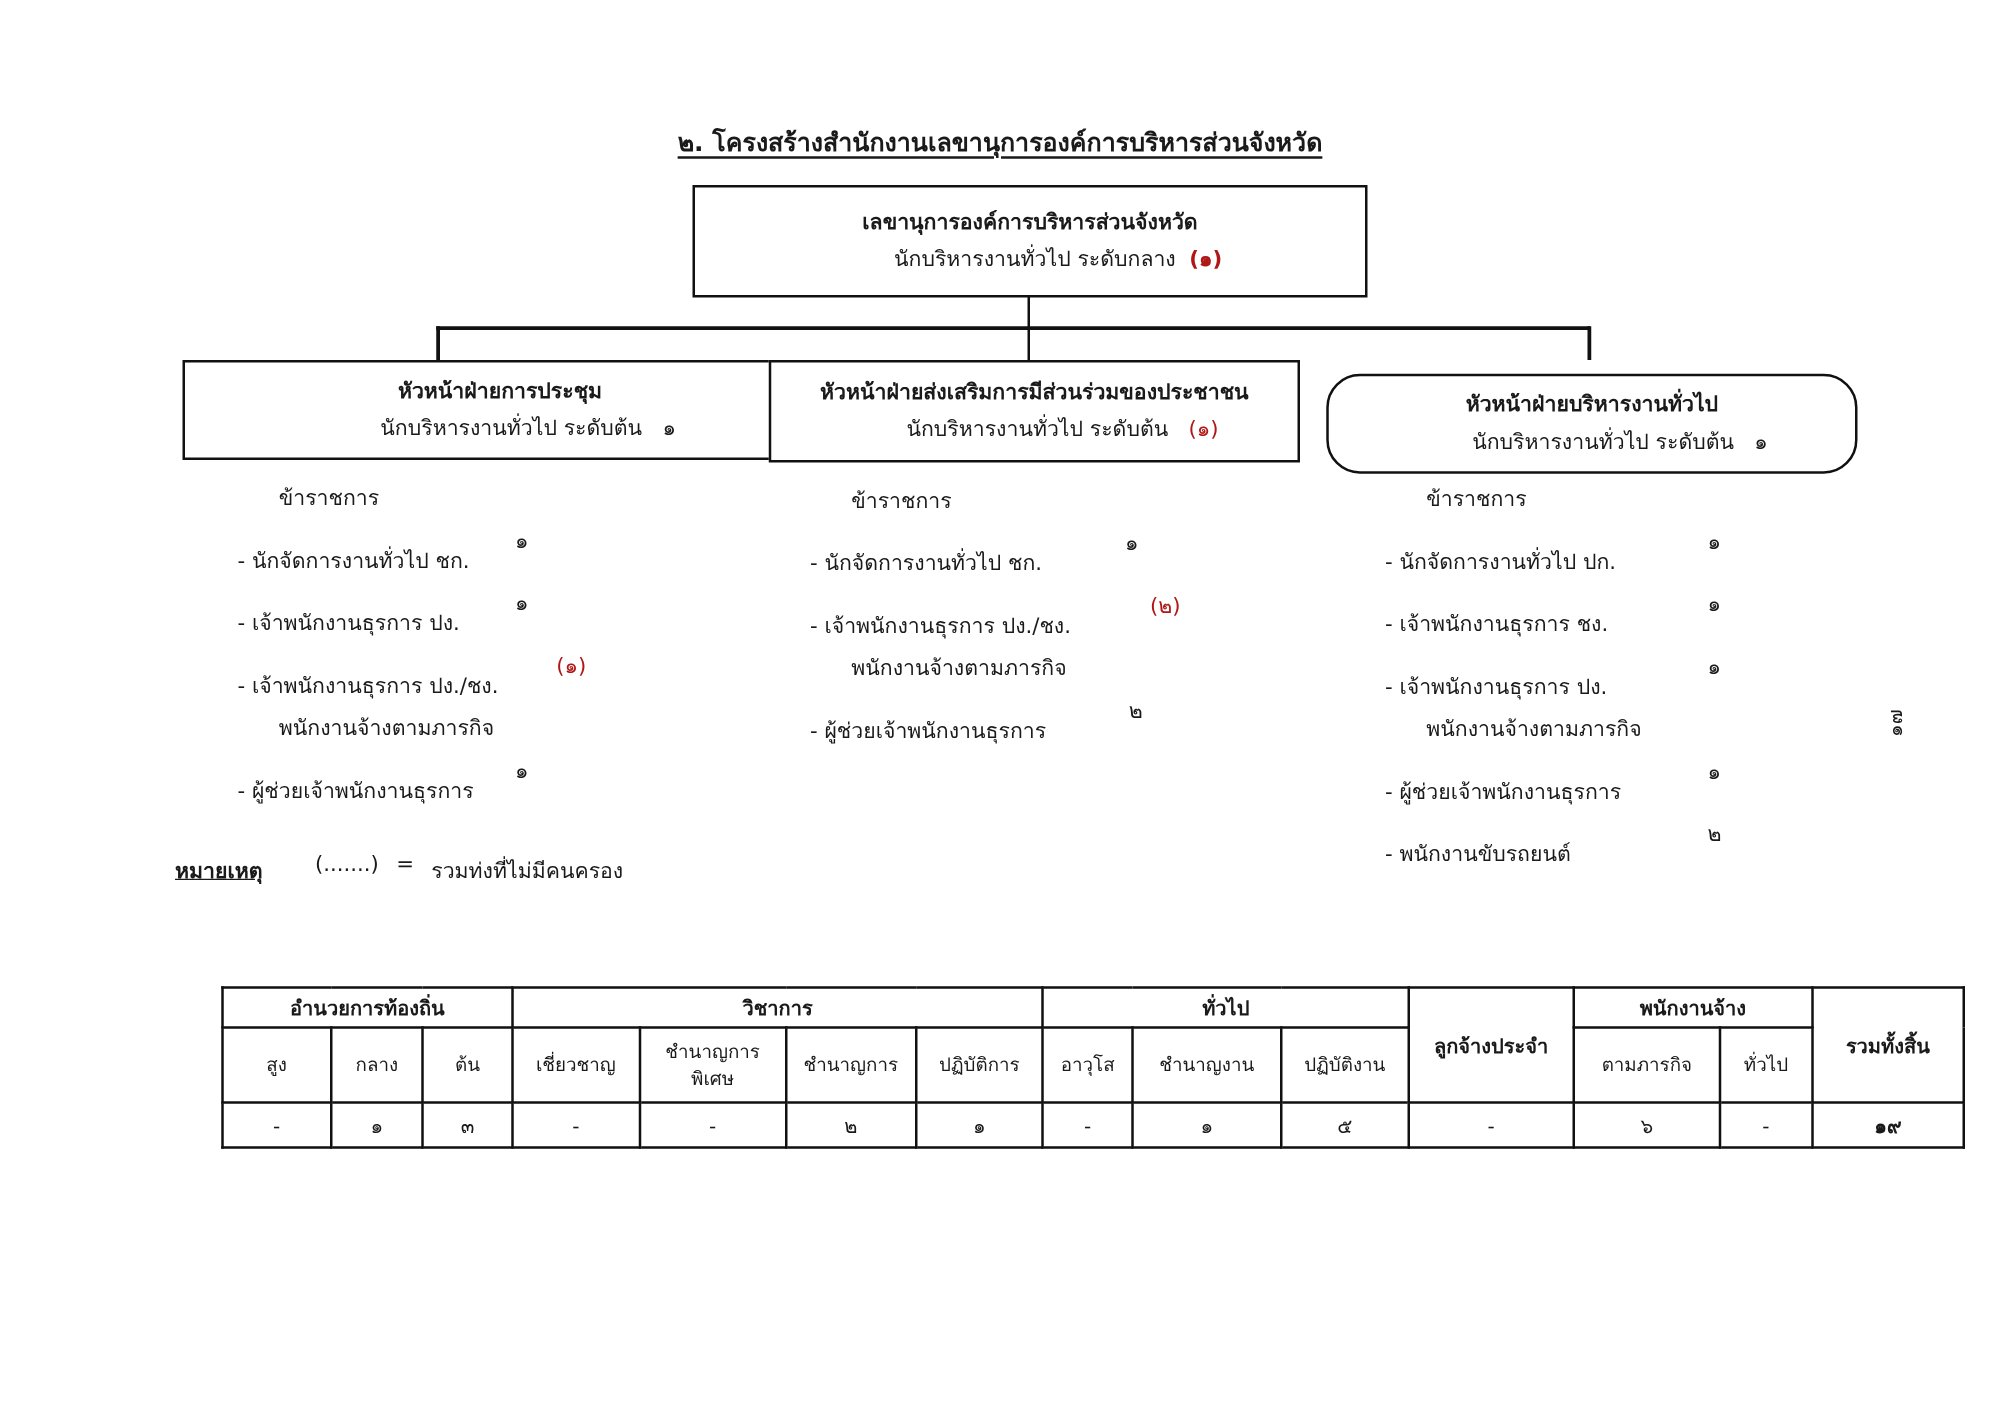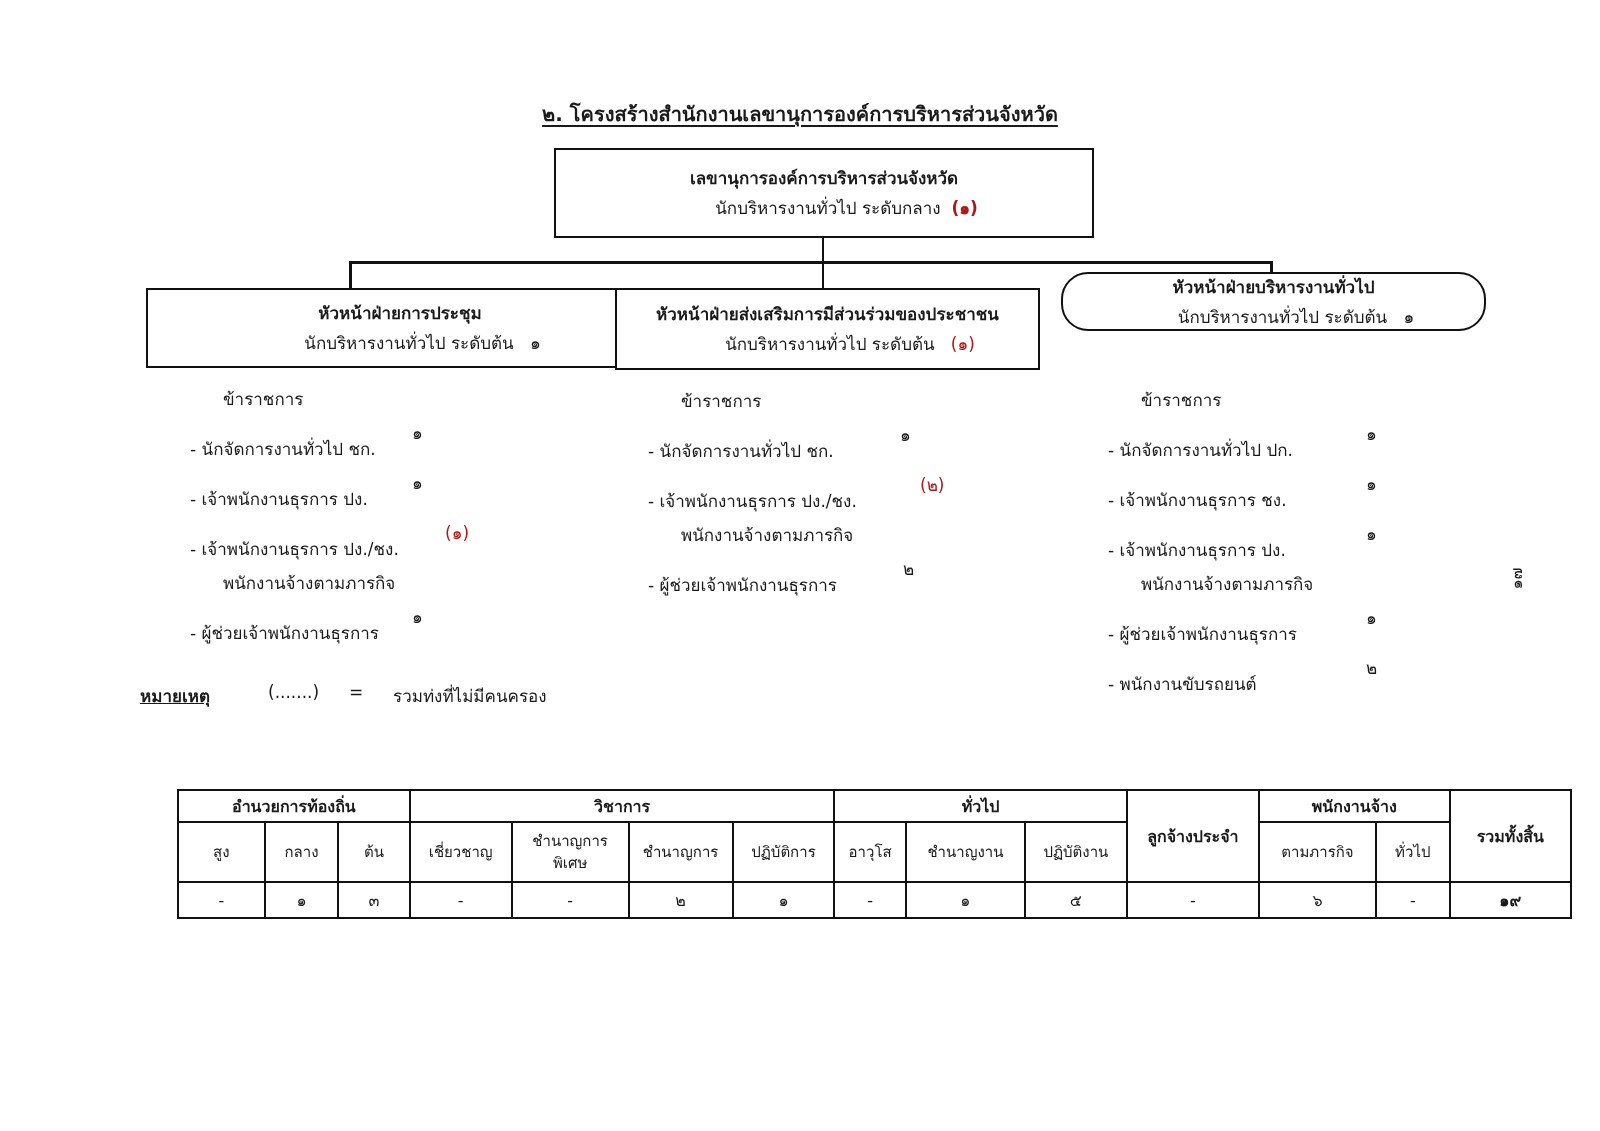--- a/index.html
+++ b/index.html
@@ -19,21 +19,21 @@
     }
     .box .l1 { font-size: 17px; font-weight: bold; line-height: 30px; }
     .box .l2 { font-size: 17px; line-height: 30px; padding-left: 45px; }
     .red { color: #b01818; }
     .line { background: #111; position: absolute; }
     .staff { font-size: 17px; line-height: 34px; }
     .staff .hdr { font-weight: normal; margin-left: 33px; }
     .staff .row { display: flex; }
     .staff .row .name { white-space: nowrap; margin-top: 16px; }
     .staff .row .cnt { white-space: nowrap; }
-    .note { left: 140px; top: 682px; font-size: 17px; display: flex; gap: 16px; }
+    .note { left: 140px; top: 682px; font-size: 17px; display: flex; gap: 0; }
     .note .k { font-weight: bold; text-decoration: underline; width: 112px; }
     .note .sym { width: 65px; }
     .note .eq { width: 28px; }
     table.summary {
       position: absolute; left: 177px; top: 789px; width: 1395px;
       border-collapse: collapse; font-size: 15px; text-align: center;
     }
     table.summary td {
       border: 2px solid #111; padding: 0; height: 30px;
     }
@@ -73,21 +73,21 @@
 </div>
 
 <div class="abs box" style="left:603px; top:288px; width:425px; height:82px;margin-left:12px;">
   <div class="l1">หัวหน้าฝ่ายส่งเสริมการมีส่วนร่วมของประชาชน</div>
   <div class="l2">
     <span>นักบริหารงานทั่วไป ระดับต้น</span>
     &nbsp;&nbsp;<span class="red">(๑)</span>
   </div>
 </div>
 
-<div class="abs box" style="left:1061px; top:272px; width:425px; height:59px;border-radius:27px;">
+<div class="abs box" style="left:1061px; top:299px; width:425px; height:80px;border-radius:27px;">
   <div class="l1">หัวหน้าฝ่ายบริหารงานทั่วไป</div>
   <div class="l2">
     <span>นักบริหารงานทั่วไป ระดับต้น</span>
     &nbsp;&nbsp;<span>๑</span>
   </div>
 </div>
 
 <div class="abs staff" style="left:190px; top:382px;">
   <div class="hdr">ข้าราชการ</div>
   <div class="row">

